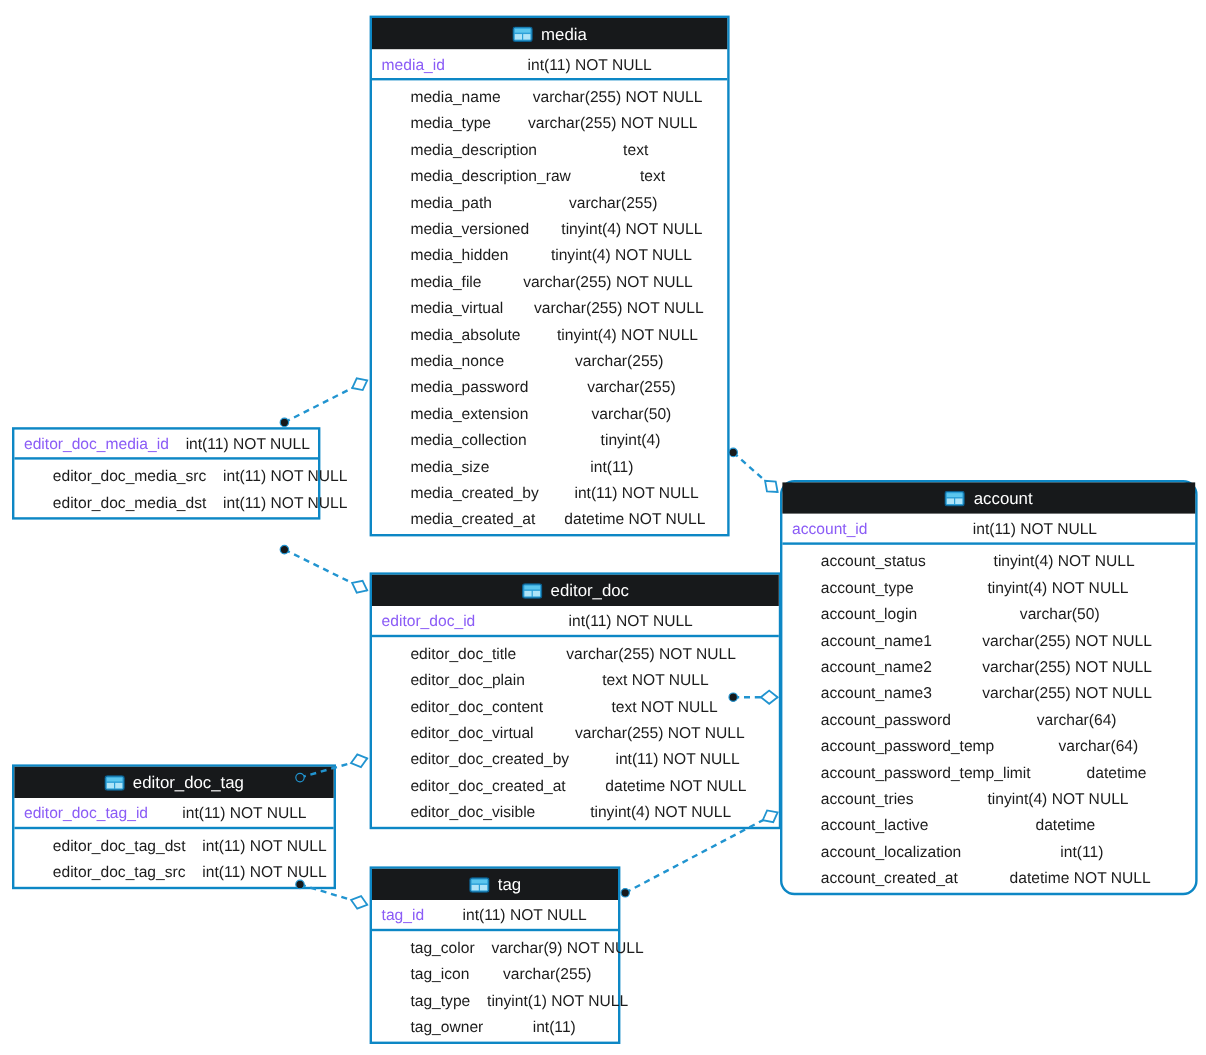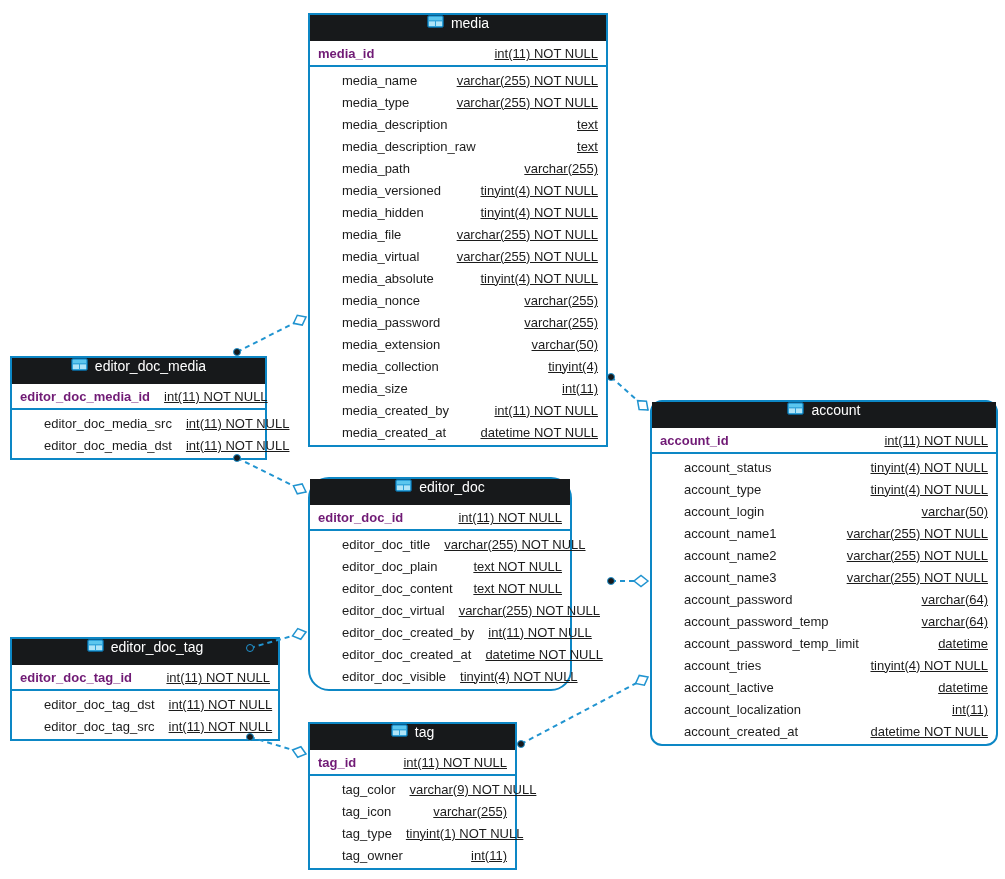--- a/index.html
+++ b/index.html
@@ -19,21 +19,21 @@
     background:#ffffff;
     border:2px solid var(--border-blue,#0d87c5);
     box-sizing:border-box;
     z-index:1;
   }
   .tbl-header{
     height:26px;
     background:var(--header-bg,#17191b);
     color:var(--header-text,#fff);
     display:flex;
-    align-items:flex-start;
+    align-items:center;
     justify-content:center;
     gap:7px;
     font-size:14px;
     margin-bottom:1px;
     white-space:nowrap;
   }
   .tbl-icon{display:inline-flex;align-items:center;}
   .row{
     display:flex;
     justify-content:space-between;
@@ -43,23 +43,23 @@
     font-size:13px;
     color:#1c1c1c;
     gap:14px;
     white-space:nowrap;
     box-sizing:border-box;
   }
   .row.pk{
     height:25px;
     border-bottom:2px solid var(--border-blue,#0d87c5);
   }
-  .row.pk .col-name{font-weight:bold;color:#701a75;}
+  .row.pk .col-name{font-weight:normal;color:#8b5cf6;}
   .col-name{text-align:left;}
-  .col-type{text-align:right;flex:1;text-decoration:underline;}
+  .col-type{text-align:center;flex:1;}
   .tbl-body{padding:2px 0 2px;margin-left:24px;}
   #connections{
     position:absolute;
     left:0;top:0;
     width:1005px;height:879px;
     z-index:5;
     pointer-events:none;
   }
 </style>
 </head>
@@ -148,47 +148,36 @@
             <span class="col-name">media_created_by</span>
             <span class="col-type">int(11) NOT NULL</span>
           </div>
           <div class="row">
             <span class="col-name">media_created_at</span>
             <span class="col-type">datetime NOT NULL</span>
           </div>
         </div>
       </div>
       <div class="table-node" style="left: 10px; top: 356px; width: 257px;">
-        <div class="tbl-header">
-          <span class="tbl-icon">
-            <svg width="17" height="13" viewBox="0 0 17 13">
-              <rect x="0.5" y="0.5" width="16" height="12" rx="2" fill="#2da0d8" stroke="#0a5d8c"></rect>
-              <rect x="2" y="2" width="13" height="3.2" fill="#5bc6ee"></rect>
-              <rect x="2" y="6.4" width="6" height="4.6" fill="#aee4f8"></rect>
-              <rect x="9" y="6.4" width="6" height="4.6" fill="#aee4f8"></rect>
-            </svg>
-          </span>
-          <span>editor_doc_media</span>
-        </div>
         <div class="row pk">
           <span class="col-name">editor_doc_media_id</span>
           <span class="col-type">int(11) NOT NULL</span>
         </div>
         <div class="tbl-body">
           <div class="row">
             <span class="col-name">editor_doc_media_src</span>
             <span class="col-type">int(11) NOT NULL</span>
           </div>
           <div class="row">
             <span class="col-name">editor_doc_media_dst</span>
             <span class="col-type">int(11) NOT NULL</span>
           </div>
         </div>
       </div>
-      <div class="table-node" style="left: 308px; top: 477px; width: 264px; border-radius: 21px;">
+      <div class="table-node" style="left: 308px; top: 477px; width: 343px;">
         <div class="tbl-header">
           <span class="tbl-icon">
             <svg width="17" height="13" viewBox="0 0 17 13">
               <rect x="0.5" y="0.5" width="16" height="12" rx="2" fill="#2da0d8" stroke="#0a5d8c"></rect>
               <rect x="2" y="2" width="13" height="3.2" fill="#5bc6ee"></rect>
               <rect x="2" y="6.4" width="6" height="4.6" fill="#aee4f8"></rect>
               <rect x="9" y="6.4" width="6" height="4.6" fill="#aee4f8"></rect>
             </svg>
           </span>
           <span>editor_doc</span>

